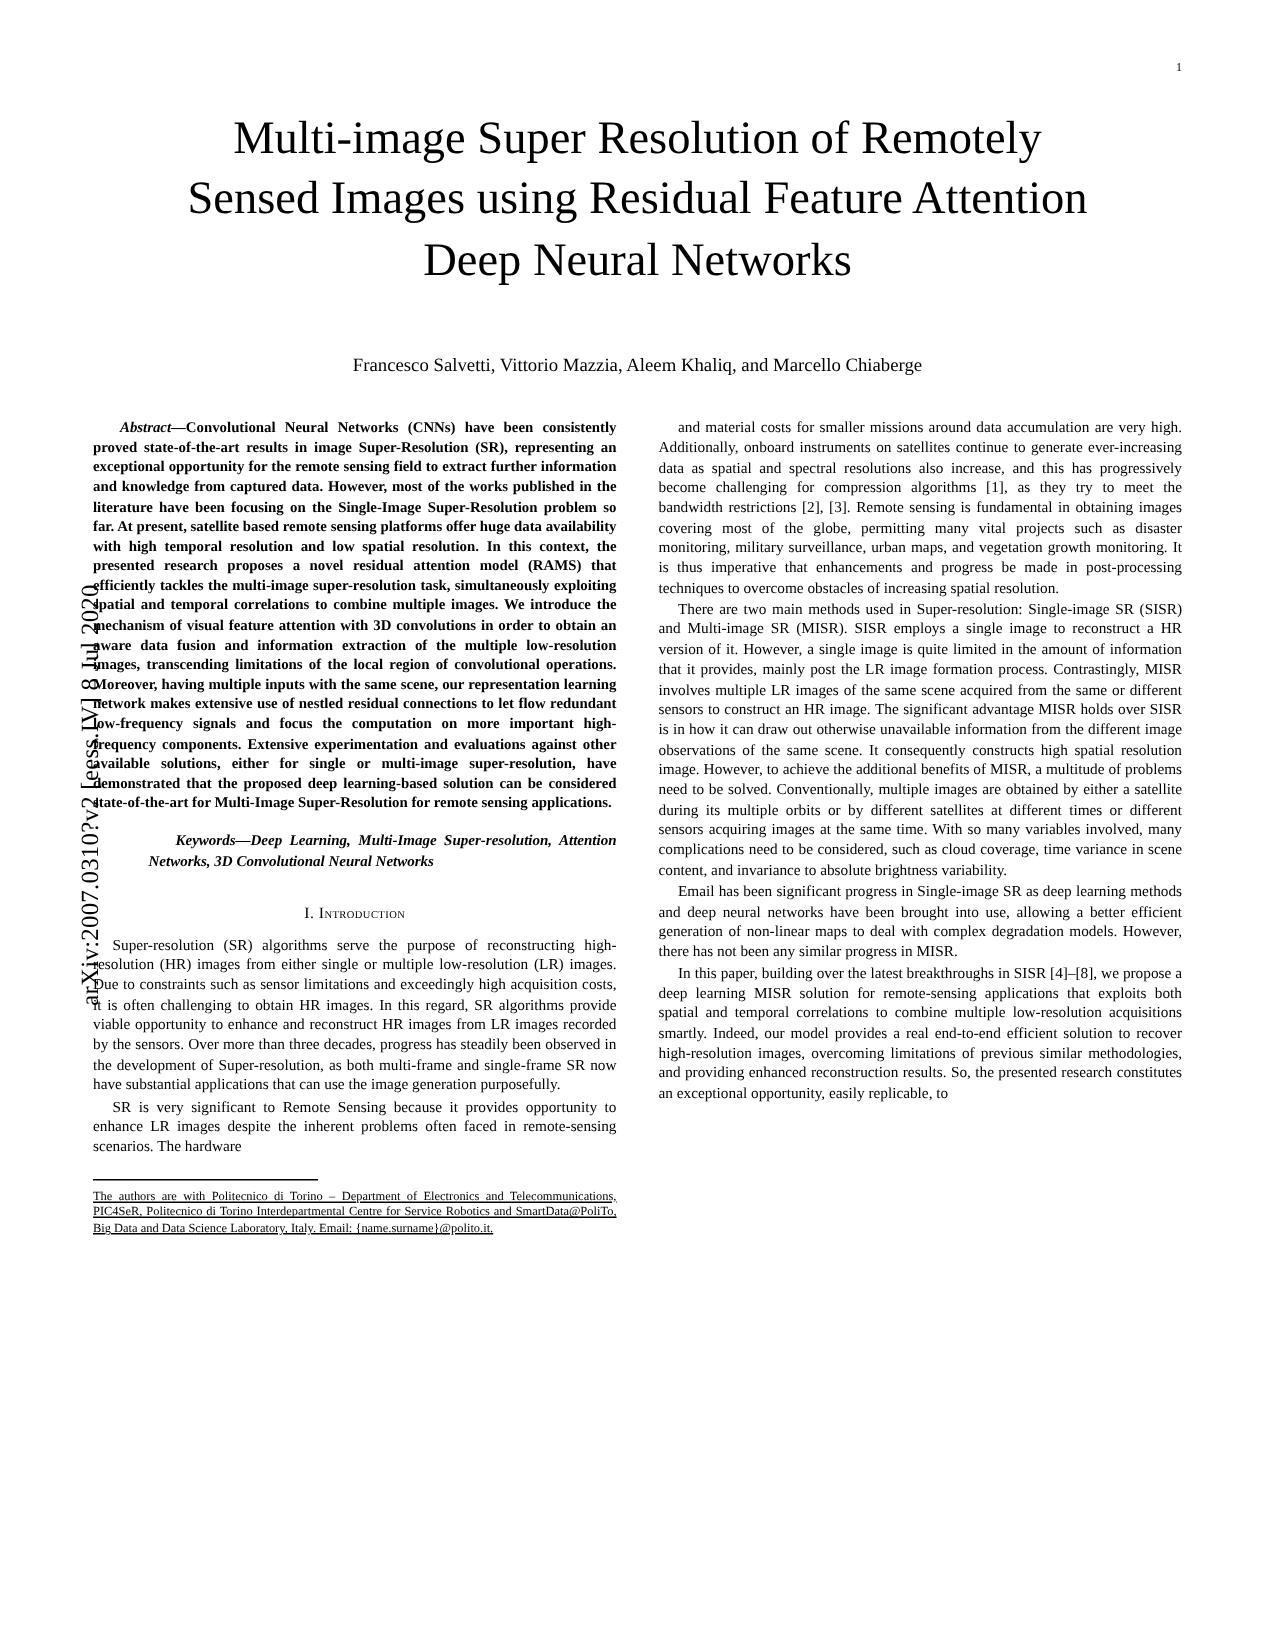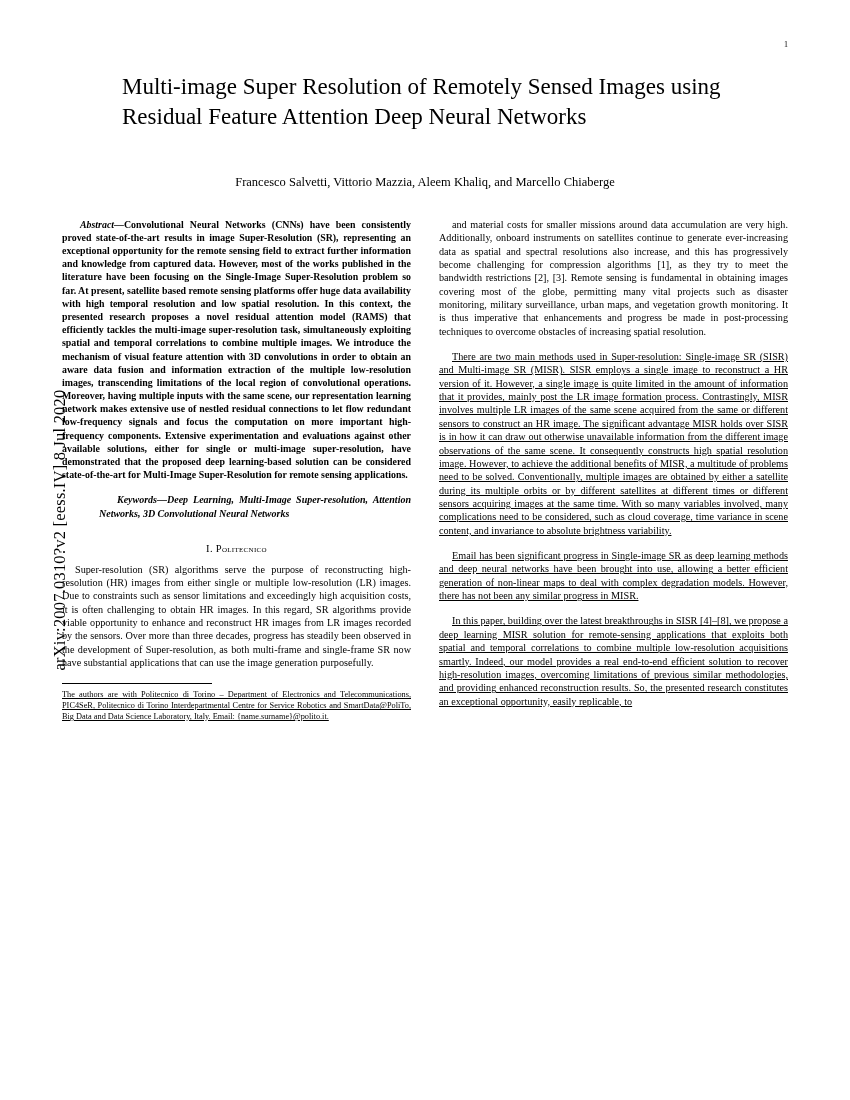--- a/index.html
+++ b/index.html
@@ -43,22 +43,23 @@
   }
 
   .content {
     position: absolute;
     left: 62px;
     top: 58px;
     width: 726px;
   }
 
   .title {
-    font-size: 23px;
+    font-size: 31px;
     line-height: 1.3;
+    text-align: center;
     margin: 14px 60px 0 60px;
     font-weight: normal;
     font-family: "Liberation Serif", serif;
   }
 
   .authors {
     text-align: center;
     font-size: 12.5px;
     margin-top: 43px;
   }
@@ -107,22 +108,21 @@
     margin: 22px 0 7px 0;
     font-variant: small-caps;
     letter-spacing: 0.3px;
   }
 
   p.body {
     margin: 0;
     text-indent: 13px;
   }
   p.body + p.body {
-    margin-top: 12px;
-    text-decoration: underline;
+    margin-top: 1px;
   }
   p.body.gap {
     margin-top: 9px;
   }
 
   .footnote-rule {
     width: 150px;
     height: 1px;
     background: #000;
     margin: 14px 0 6px 0;
@@ -154,23 +154,24 @@
     <div class="authors">Francesco Salvetti, Vittorio Mazzia, Aleem Khaliq, and Marcello Chiaberge</div>
 
     <div class="columns">
 
       <div class="col col-left">
 
         <div class="abstract"><span class="lead">Abstract—</span><span>Convolutional Neural Networks (CNNs) have been consistently proved state-of-the-art results in image Super-Resolution (SR), representing an exceptional opportunity for the remote sensing field to extract further information and knowledge from captured data. However, most of the works published in the literature have been focusing on the Single-Image Super-Resolution problem so far. At present, satellite based remote sensing platforms offer huge data availability with high temporal resolution and low spatial resolution. In this context, the presented research proposes a novel residual attention model (RAMS) that efficiently tackles the multi-image super-resolution task, simultaneously exploiting spatial and temporal correlations to combine multiple images. We introduce the mechanism of visual feature attention with 3D convolutions in order to obtain an aware data fusion and information extraction of the multiple low-resolution images, transcending limitations of the local region of convolutional operations. Moreover, having multiple inputs with the same scene, our representation learning network makes extensive use of nestled residual connections to let flow redundant low-frequency signals and focus the computation on more important high-frequency components. Extensive experimentation and evaluations against other available solutions, either for single or multi-image super-resolution, have demonstrated that the proposed deep learning-based solution can be considered state-of-the-art for Multi-Image Super-Resolution for remote sensing applications.</span></div>
 
         <div class="keywords"><span class="lead">Keywords—</span><span>Deep Learning, Multi-Image Super-resolution, Attention Networks, 3D Convolutional Neural Networks</span></div>
 
-        <div class="section-head"><span>I.</span>&nbsp;<span>Politecnico</span></div>
+        <div class="section-head"><span>I.</span>&nbsp;<span>Introduction</span></div>
 
         <p class="body">Super-resolution (SR) algorithms serve the purpose of reconstructing high-resolution (HR) images from either single or multiple low-resolution (LR) images. Due to constraints such as sensor limitations and exceedingly high acquisition costs, it is often challenging to obtain HR images. In this regard, SR algorithms provide viable opportunity to enhance and reconstruct HR images from LR images recorded by the sensors. Over more than three decades, progress has steadily been observed in the development of Super-resolution, as both multi-frame and single-frame SR now have substantial applications that can use the image generation purposefully.</p>
+        <p class="body">SR is very significant to Remote Sensing because it provides opportunity to enhance LR images despite the inherent problems often faced in remote-sensing scenarios. The hardware</p>
 
         <div class="footnote-rule"></div>
         <div class="footnote">The authors are with Politecnico di Torino – Department of Electronics and Telecommunications, PIC4SeR, Politecnico di Torino Interdepartmental Centre for Service Robotics and SmartData@PoliTo, Big Data and Data Science Laboratory, Italy. Email: {name.surname}@polito.it.</div>
 
       </div>
 
       <div class="col col-right">
 
         <p class="body">and material costs for smaller missions around data accumulation are very high. Additionally, onboard instruments on satellites continue to generate ever-increasing data as spatial and spectral resolutions also increase, and this has progressively become challenging for compression algorithms [1], as they try to meet the bandwidth restrictions [2], [3]. Remote sensing is fundamental in obtaining images covering most of the globe, permitting many vital projects such as disaster monitoring, military surveillance, urban maps, and vegetation growth monitoring. It is thus imperative that enhancements and progress be made in post-processing techniques to overcome obstacles of increasing spatial resolution.</p>
         <p class="body">There are two main methods used in Super-resolution: Single-image SR (SISR) and Multi-image SR (MISR). SISR employs a single image to reconstruct a HR version of it. However, a single image is quite limited in the amount of information that it provides, mainly post the LR image formation process. Contrastingly, MISR involves multiple LR images of the same scene acquired from the same or different sensors to construct an HR image. The significant advantage MISR holds over SISR is in how it can draw out otherwise unavailable information from the different image observations of the same scene. It consequently constructs high spatial resolution image. However, to achieve the additional benefits of MISR, a multitude of problems need to be solved. Conventionally, multiple images are obtained by either a satellite during its multiple orbits or by different satellites at different times or different sensors acquiring images at the same time. With so many variables involved, many complications need to be considered, such as cloud coverage, time variance in scene content, and invariance to absolute brightness variability.</p>

